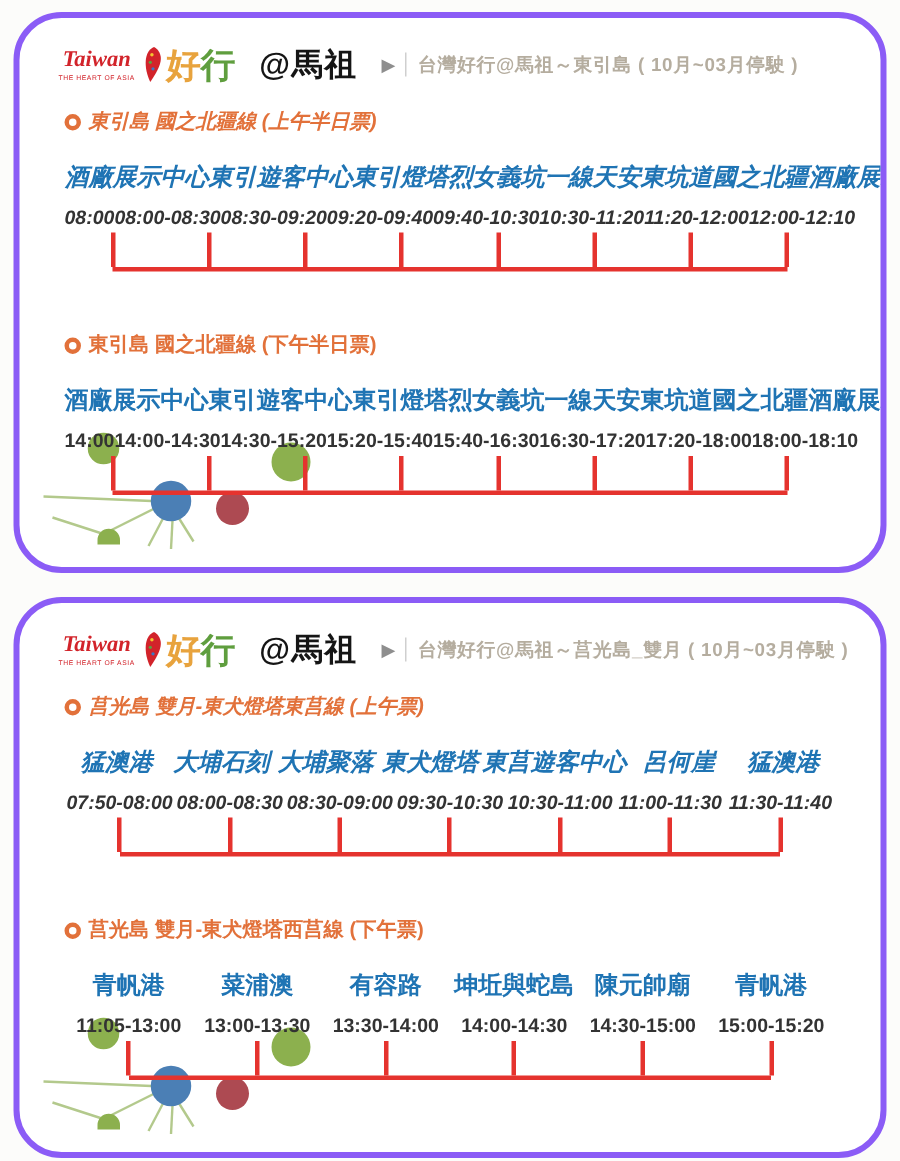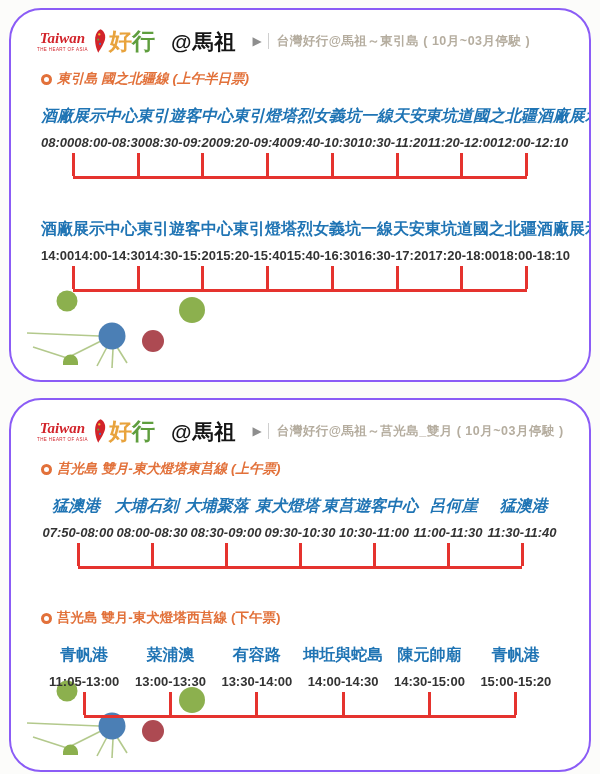--- a/index.html
+++ b/index.html
@@ -7,21 +7,21 @@
     --green:#8cb04e; --lgreen:#b3c98c; --bluec:#4b7fb5; --redc:#ad4a52;
   }
   *{box-sizing:border-box; margin:0; padding:0;}
   body{
     width:600px; height:774px; background:#fcfcfa;
     font-family:"Liberation Sans","DejaVu Sans",sans-serif;
     padding-top:8px; overflow:hidden;
   }
   .card{
     width:582px; height:374px; margin:0 auto 16px auto;
-    background:#ffffff; border:2px solid #8b5cf6; border-radius:32px;
+    background:#ffffff; border:4px solid #8b5cf6; border-radius:32px;
     position:relative; overflow:hidden;
   }
   .card-header{display:flex; align-items:center; padding:16px 0 0 26px;}
   .logo{display:flex; align-items:center;}
   .logo-taiwan-wrap{display:flex; flex-direction:column; align-items:center; margin-right:3px;}
   .logo-taiwan{font-family:"Liberation Serif","DejaVu Serif",serif; font-style:italic; font-weight:bold; color:#d2232a; font-size:15px; line-height:1;}
   .logo-tagline{font-size:4.5px; color:#d2232a; letter-spacing:.4px; margin-top:1px; white-space:nowrap;}
   .logo-island{margin:0 1px;}
   .logo-hao{color:#e8a33d; font-size:23px; font-weight:bold; font-family:"Liberation Serif","DejaVu Serif",serif; line-height:1;}
   .logo-xing{color:#5f9e3e; font-size:23px; font-weight:bold; font-family:"Liberation Serif","DejaVu Serif",serif; line-height:1;}
@@ -117,20 +117,24 @@
           <div class="tick"></div>
         </div>
         <div class="tick-col">
           <div class="tick"></div>
         </div>
         <div class="baseline" style="left: 6.25%; right: 6.25%;"></div>
       </div>
   </div>
 
   <div class="section second">
+    <div class="section-title">
+      <span class="bullet"></span>
+      <span>東引島 國之北疆線 (下午半日票)</span>
+    </div>
     <div class="stations">
         <div class="st">酒廠展示中心</div>
         <div class="st">東引遊客中心</div>
         <div class="st">東引燈塔</div>
         <div class="st">烈女義坑</div>
         <div class="st">一線天</div>
         <div class="st">安東坑道</div>
         <div class="st">國之北疆</div>
         <div class="st">酒廠展示中心</div>
       </div>

